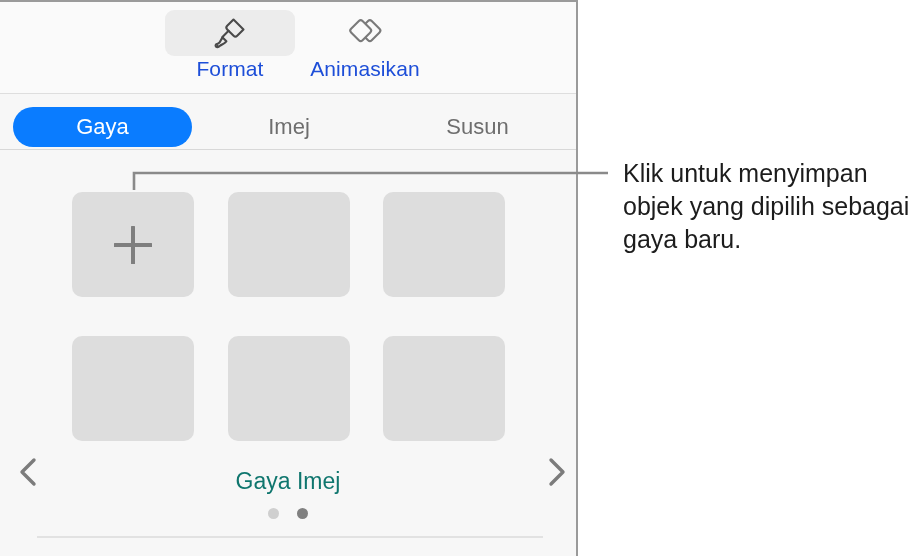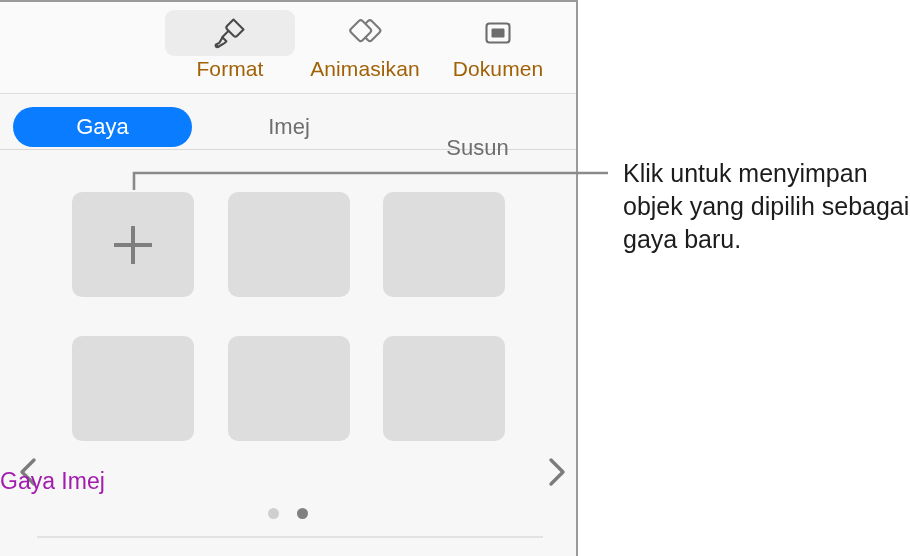--- a/index.html
+++ b/index.html
@@ -61,21 +61,21 @@
   }
   .tool-icon-wrap {
     width: 130px;
     height: 46px;
     display: flex;
     align-items: center;
     justify-content: center;
   }
   .tool-label {
     font-size: 21px;
-    color: #a16207;
+    color: #1d4ed8;
     letter-spacing: 0.1px;
     margin-top: 1px;
     white-space: nowrap;
   }
   #tool-format  { left: 164px; }
   #tool-animate { left: 299px; }
   #tool-document{ left: 432px; }
 
   
   #tab-row {
@@ -102,21 +102,21 @@
     white-space: nowrap;
     box-sizing: border-box;
   }
   .tab.active {
     color: #ffffff;
     background: #0a7cff;
     font-weight: 400;
   }
   #tab-gaya  { left: 13px;  width: 179px; }
   #tab-imej  { left: 229px; width: 120px; }
-  #tab-susun { left: 405px; width: 145px; margin-top: 21px; }
+  #tab-susun { left: 405px; width: 145px; }
   #tab-separator {
     position: absolute;
     left: 384px;
     top: 110px;
     width: 2px;
     height: 32px;
     background: #dcdcdc;
   }
 
   
@@ -175,23 +175,23 @@
     left: 0;
     top: 466px;
     width: 576px;
     height: 62px;
   }
   #grid-caption {
     position: absolute;
     left: 0;
     top: 0;
     width: 576px;
-    text-align: left;
+    text-align: center;
     font-size: 23px;
-    color: #a21caf;
+    color: #0f766e;
   }
   #page-dots {
     position: absolute;
     left: 0;
     top: 40px;
     width: 576px;
     display: flex;
     justify-content: center;
     gap: 18px;
   }
@@ -256,29 +256,20 @@
         <svg width="42" height="42" viewBox="0 0 42 42" aria-hidden="true">
           <g fill="none" stroke="#7a7a7a" stroke-width="2.1" stroke-linejoin="round">
             <rect x="17.8" y="10.6" width="16.2" height="16.2" rx="2.6" transform="rotate(45 25.9 18.7)"></rect>
             <rect x="8.6" y="10.6" width="16.2" height="16.2" rx="2.6" transform="rotate(45 16.7 18.7)" fill="#fafafa"></rect>
           </g>
         </svg>
       </span>
       <span class="tool-label">Animasikan</span>
     </div>
 
-    <div class="tool-btn" id="tool-document">
-      <span class="tool-icon-wrap">
-        <svg width="42" height="42" viewBox="0 0 42 42" aria-hidden="true">
-          <rect x="9.5" y="11.5" width="23" height="19" rx="3" fill="none" stroke="#6d6d6d" stroke-width="2.1"></rect>
-          <rect x="14.5" y="16.5" width="13" height="9" rx="1.2" fill="#6d6d6d"></rect>
-        </svg>
-      </span>
-      <span class="tool-label">Dokumen</span>
-    </div>
   </div>
 
   <div id="tab-row">
     <div class="tab active" id="tab-gaya">Gaya</div>
     <div class="tab" id="tab-imej">Imej</div>
     <div id="tab-separator"></div>
     <div class="tab" id="tab-susun">Susun</div>
   </div>
 
   <div id="style-grid-area">

